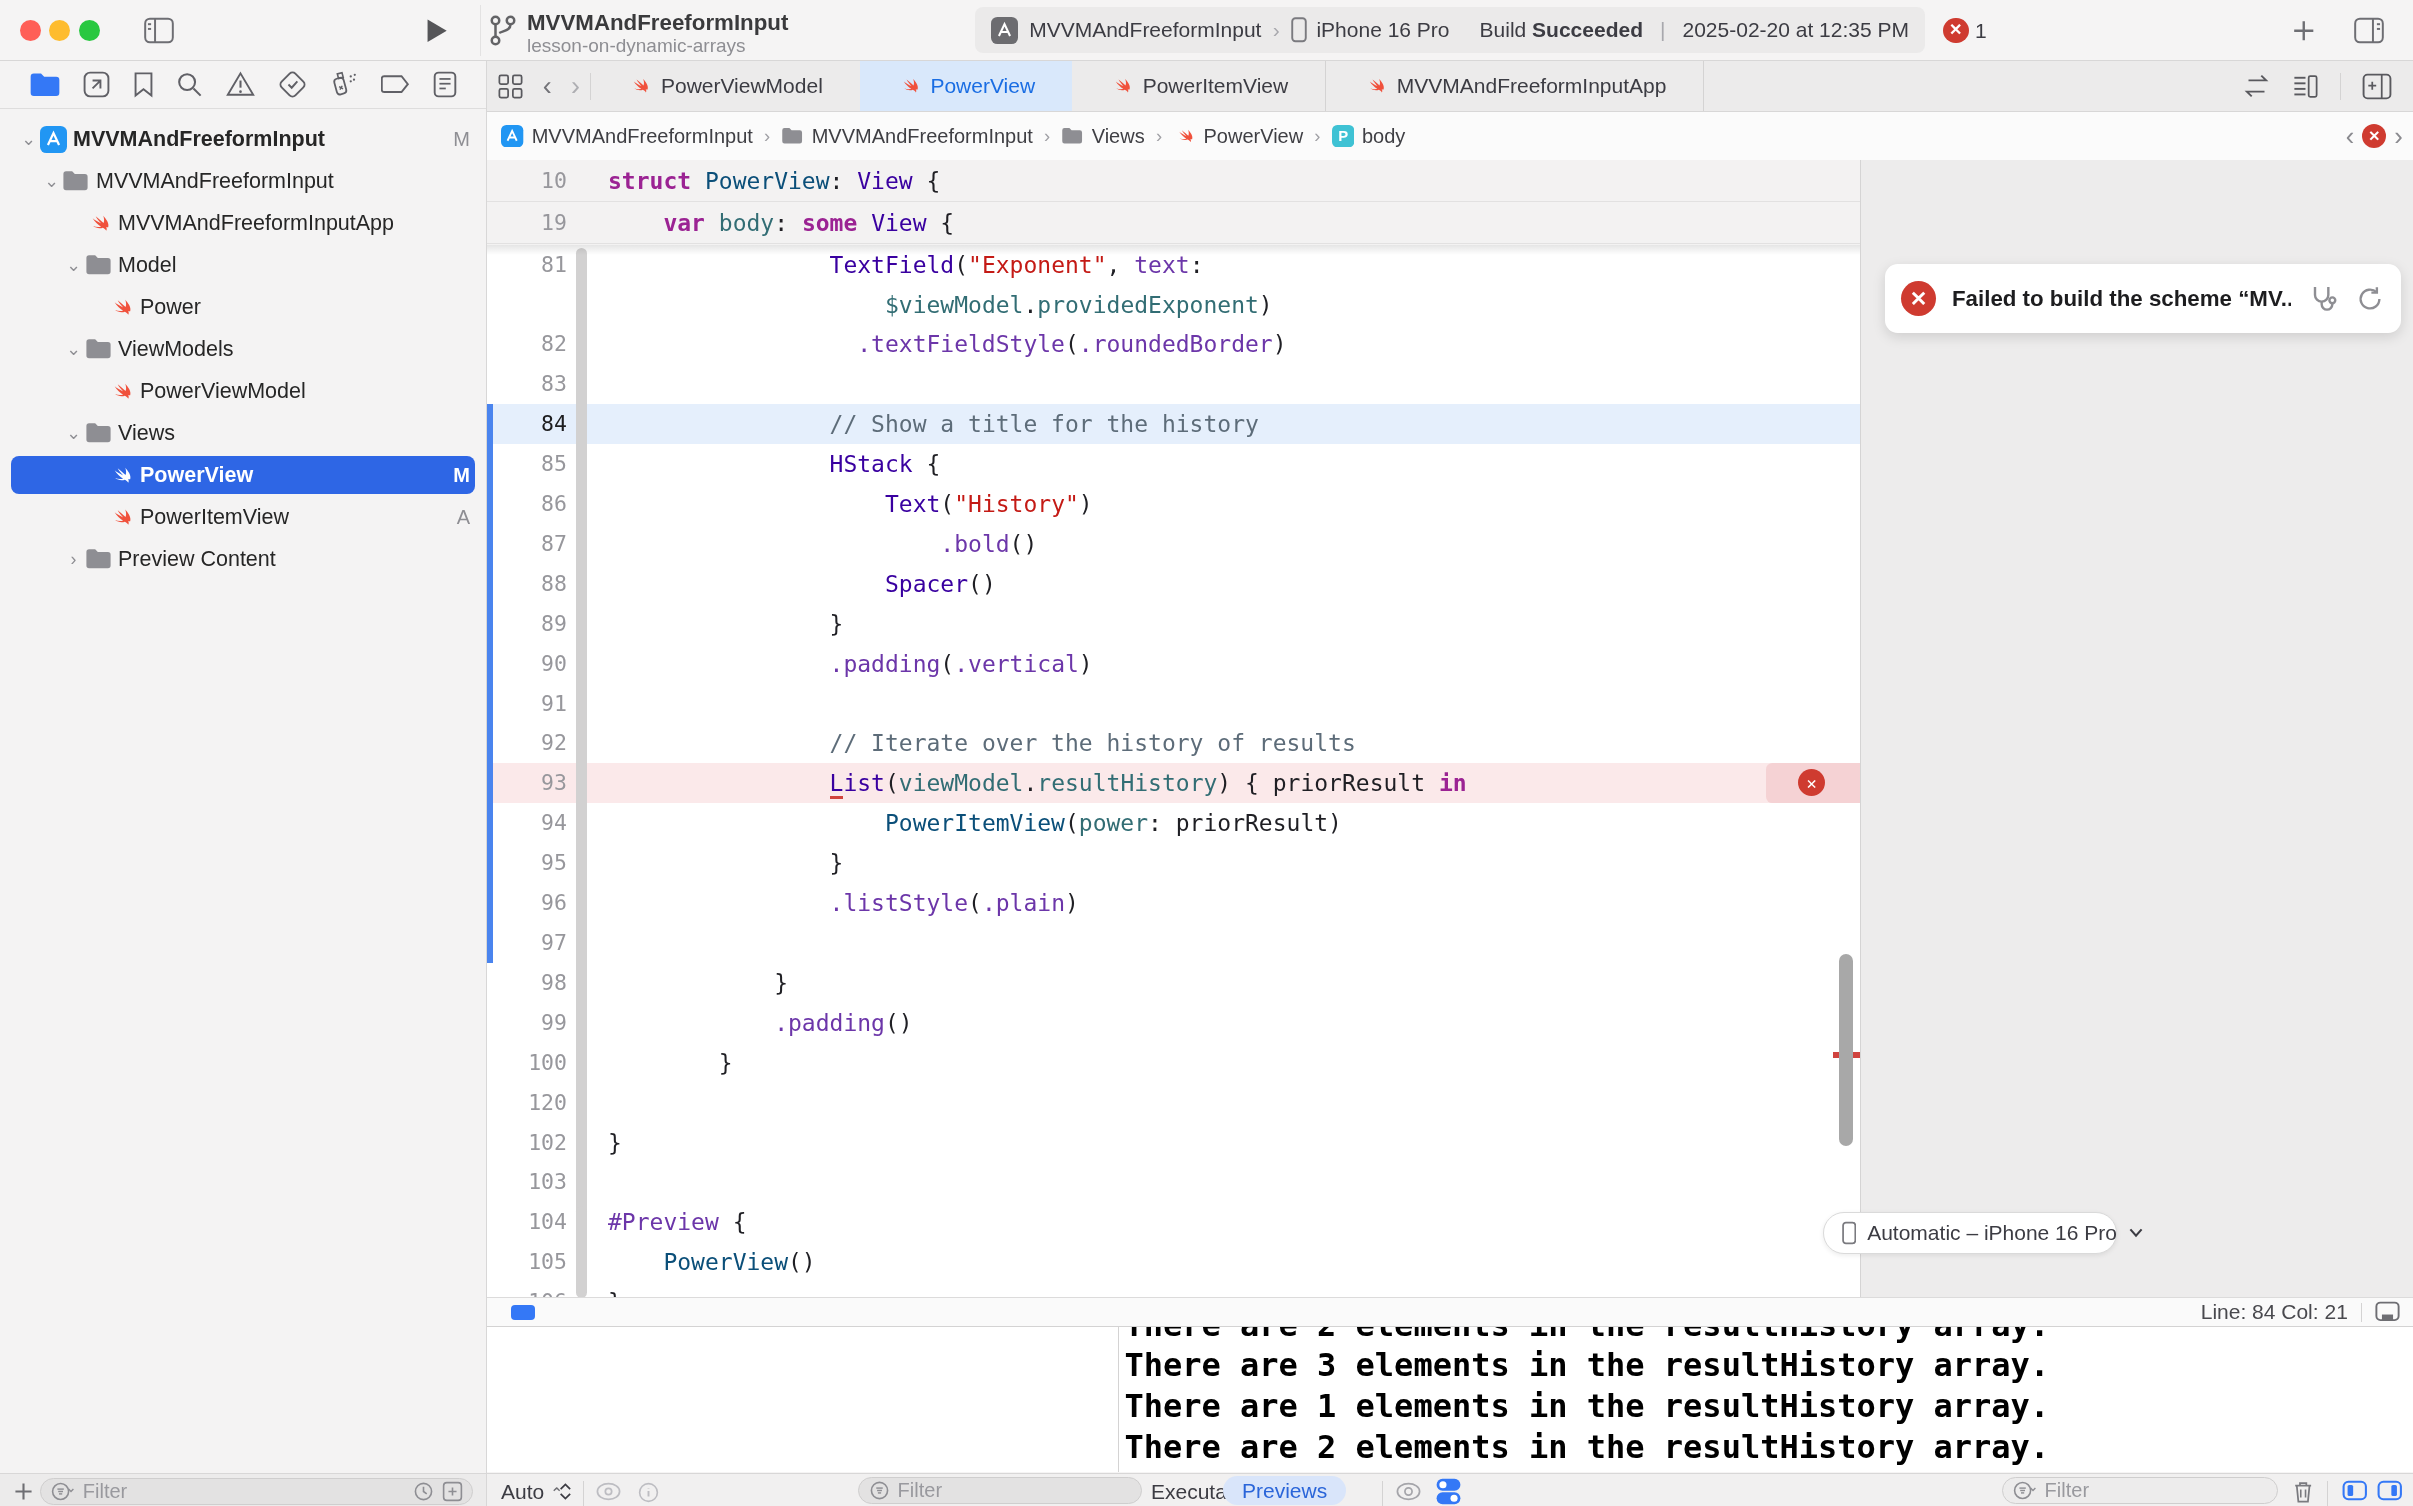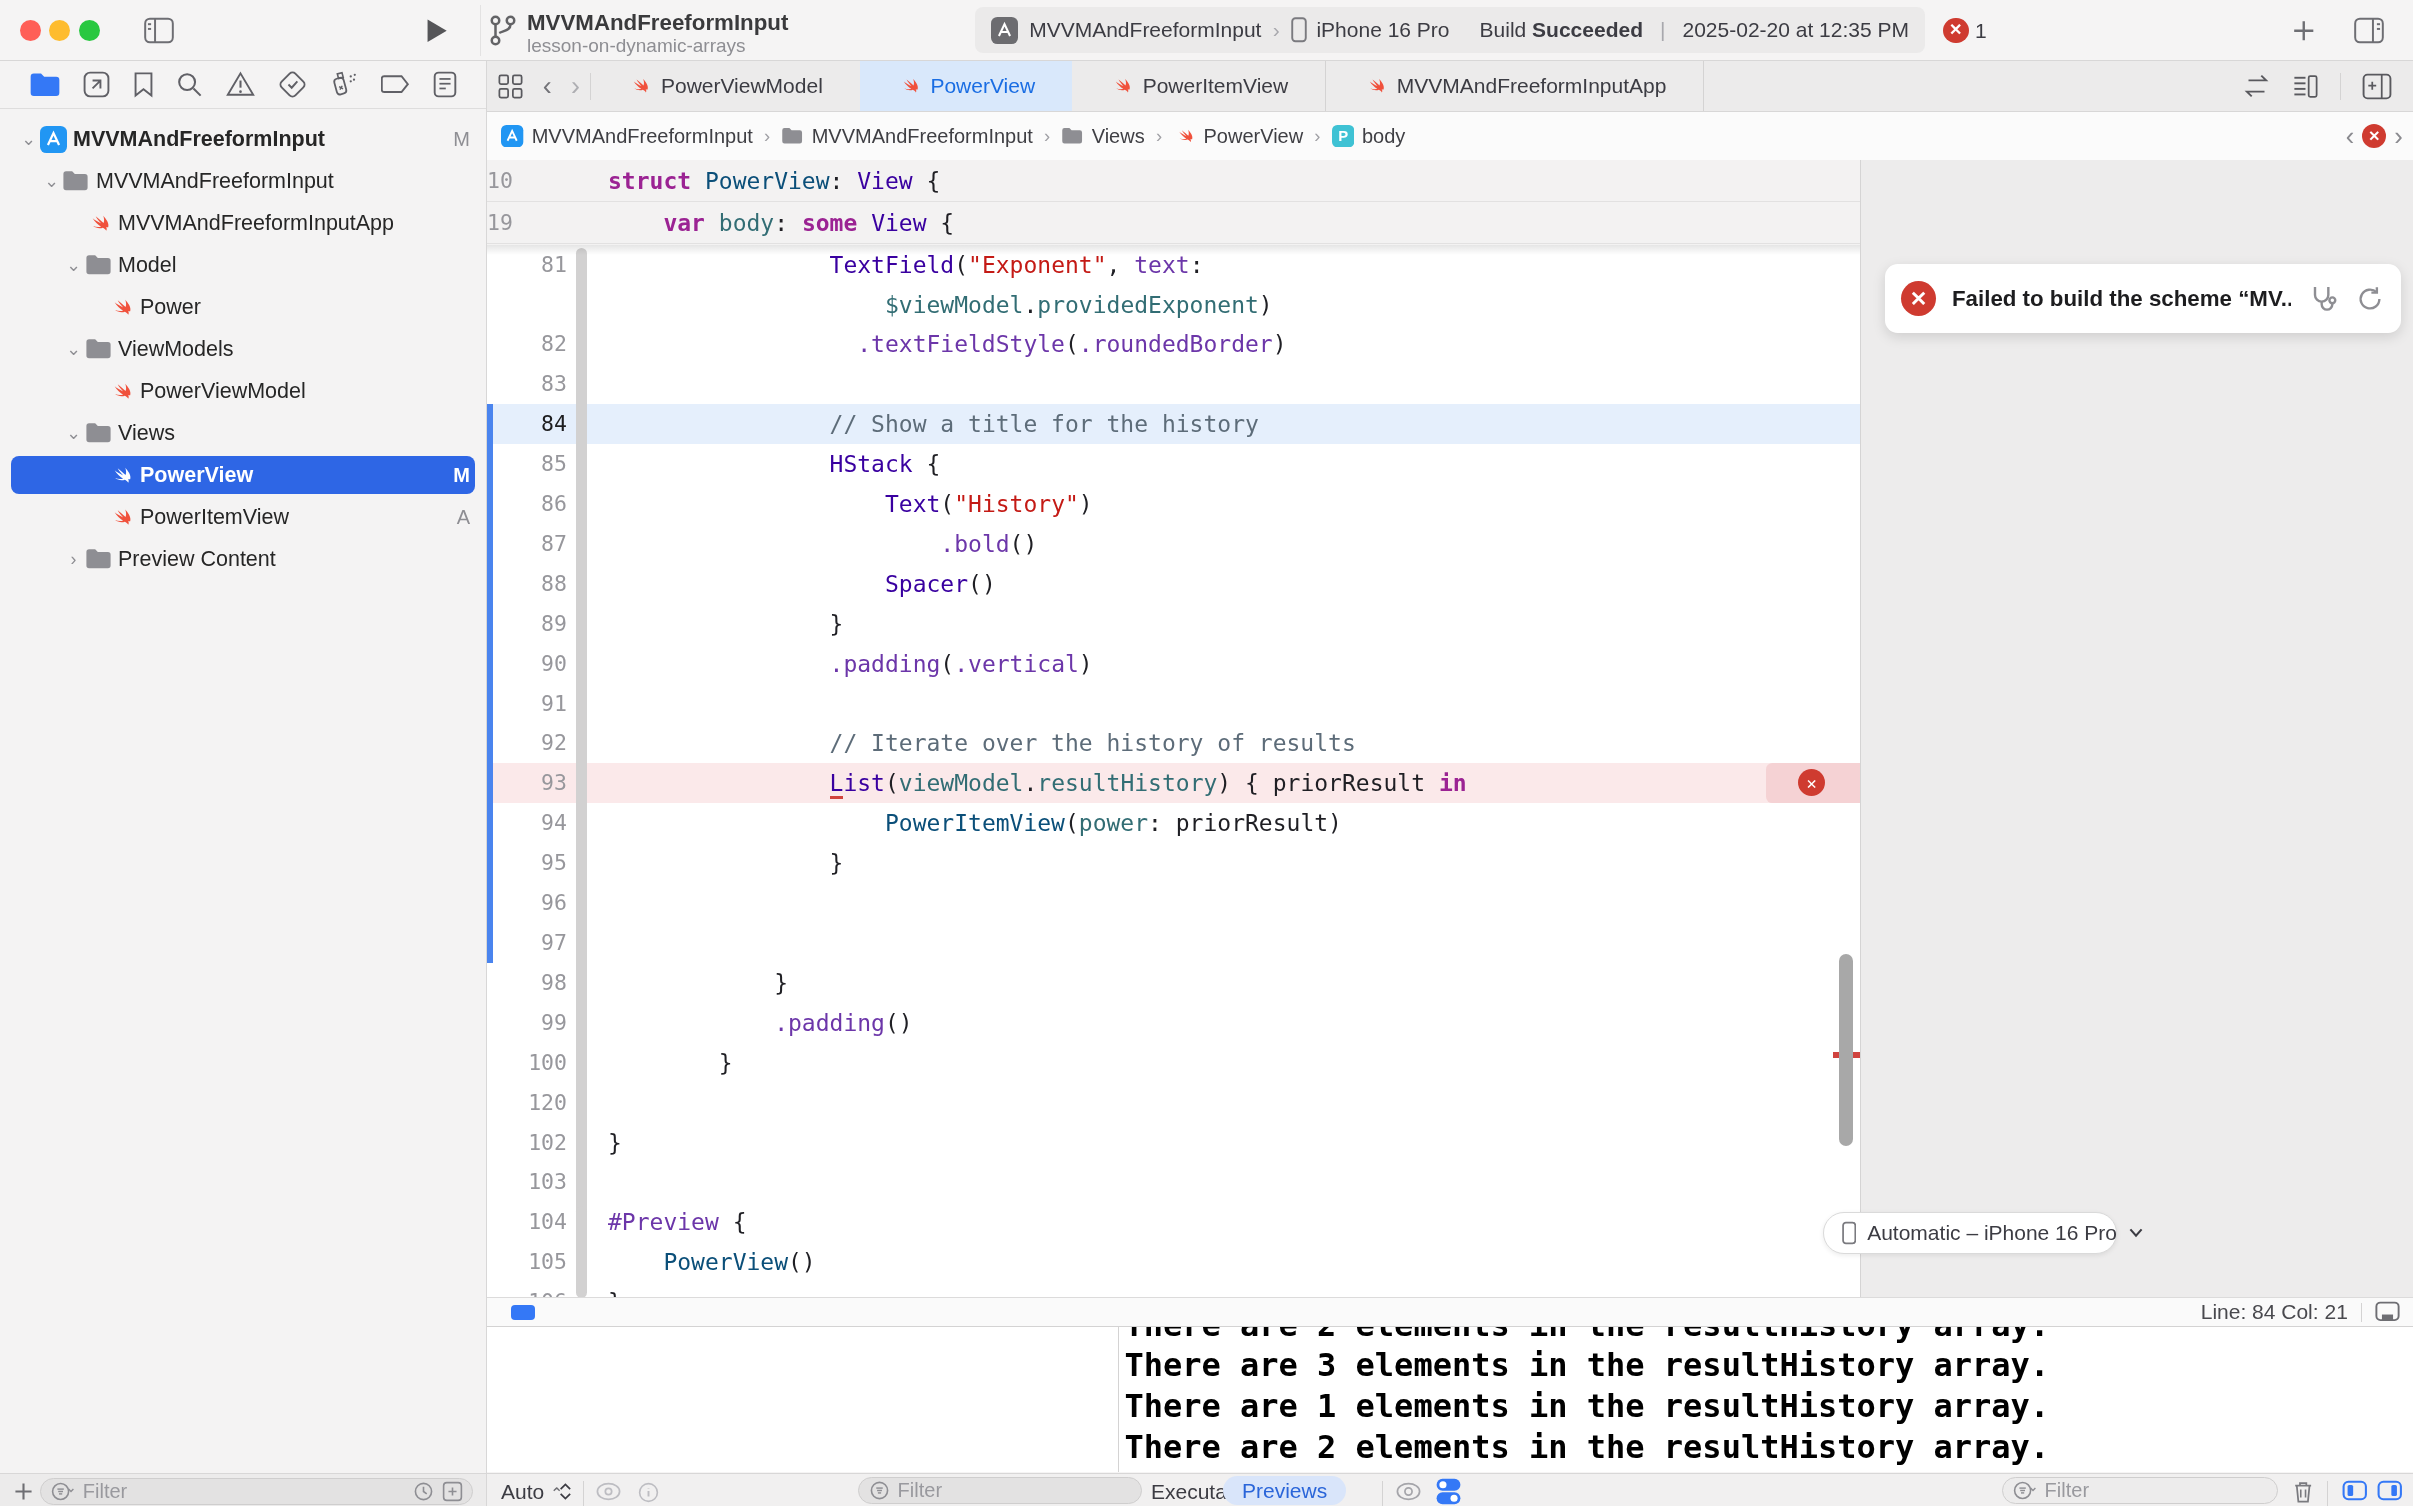--- a/index.html
+++ b/index.html
@@ -68,21 +68,21 @@
   .tk-type{color:#3900A0}
   .tk-ptype{color:#0B4F79}
   .tk-prop{color:#326D74}
   .tk-fn{color:#6C36A9}
   .tk-str{color:#C41A15}
   .tk-cmt{color:#5D6C79}
   .tk-pl{color:#1F1F24}
   .ul{border-bottom:3.2px solid #D0433E}
   #sticky{position:absolute;left:0;top:0;width:100%;height:85px;background:#F3F2F2;z-index:6}
   #sticky .srow{position:absolute;left:0;width:100%;height:42px;line-height:42px;white-space:pre}
-  #sticky .srow .ln{position:absolute;left:0;width:80px;color:#97979C;font-size:21.5px}
+  #sticky .srow .ln{position:absolute;left:0;width:80px;text-align:right;color:#97979C;font-size:21.5px}
   #sticky .srow .ct{position:absolute;left:121px}
   #sticky-shadow{position:absolute;left:0;top:85px;width:100%;height:9.6px;background:linear-gradient(rgba(0,0,0,.10),rgba(0,0,0,0));z-index:6}
   #edit-strip{position:absolute;left:0;top:244px;width:5.6px;height:559px;background:#4A84EE;z-index:4}
   .chg-capsule{position:absolute;left:89px;width:11.2px;background:#D2D1D1;border-radius:5.6px;z-index:4}
   #scroll-thumb{position:absolute;left:1352px;top:794px;width:13.6px;height:192px;background:#A8A8A8;border-radius:7.2px;z-index:7}
   #scroll-errtick{position:absolute;left:1346px;top:892px;width:27px;height:5.6px;background:#D0433E;z-index:6}
 
   
   #canvas{left:1860px;top:160px;width:554px;height:1137px;background:#EDECEC;border-left:0.8px solid #D5D4D4}
   #error-card{position:absolute;left:24px;top:104px;width:516px;height:69px;background:#fff;border-radius:12.8px;box-shadow:0 4px 12.8px rgba(0,0,0,.13);display:flex;align-items:center;padding:0 16px;gap:16px}
@@ -493,21 +493,21 @@
       <div class="code-row" style="top: 324px;"><span class="ln">86</span><span class="ct"><span class="tk-pl">                    </span><span class="tk-type">Text</span><span class="tk-pl">(</span><span class="tk-str">"History"</span><span class="tk-pl">)</span></span></div>
       <div class="code-row" style="top: 364px;"><span class="ln">87</span><span class="ct"><span class="tk-pl">                        </span><span class="tk-fn">.bold</span><span class="tk-pl">()</span></span></div>
       <div class="code-row" style="top: 404px;"><span class="ln">88</span><span class="ct"><span class="tk-pl">                    </span><span class="tk-type">Spacer</span><span class="tk-pl">()</span></span></div>
       <div class="code-row" style="top: 444px;"><span class="ln">89</span><span class="ct"><span class="tk-pl">                </span><span class="tk-pl">}</span></span></div>
       <div class="code-row" style="top: 484px;"><span class="ln">90</span><span class="ct"><span class="tk-pl">                </span><span class="tk-fn">.padding</span><span class="tk-pl">(</span><span class="tk-fn">.vertical</span><span class="tk-pl">)</span></span></div>
       <div class="code-row" style="top: 524px;"><span class="ln">91</span><span class="ct"></span></div>
       <div class="code-row" style="top: 563px;"><span class="ln">92</span><span class="ct"><span class="tk-pl">                </span><span class="tk-cmt">// Iterate over the history of results</span></span></div>
       <div class="code-row row-err" style="top: 603px;"><span class="ln">93</span><span class="ct"><span class="tk-pl">                </span><span class="tk-type ul">L</span><span class="tk-type">ist</span><span class="tk-pl">(</span><span class="tk-prop">viewModel</span><span class="tk-pl">.</span><span class="tk-prop">resultHistory</span><span class="tk-pl">) { priorResult </span><span class="tk-kw">in</span></span><span class="err-chip"></span><span class="err-dot">✕</span></div>
       <div class="code-row" style="top: 643px;"><span class="ln">94</span><span class="ct"><span class="tk-pl">                    </span><span class="tk-ptype">PowerItemView</span><span class="tk-pl">(</span><span class="tk-prop">power</span><span class="tk-pl">: priorResult)</span></span></div>
       <div class="code-row" style="top: 683px;"><span class="ln">95</span><span class="ct"><span class="tk-pl">                </span><span class="tk-pl">}</span></span></div>
-      <div class="code-row" style="top: 723px;"><span class="ln">96</span></div>
+      <div class="code-row" style="top: 723px;"><span class="ln">96</span><span class="ct"><span class="tk-pl">                </span><span class="tk-fn">.listStyle</span><span class="tk-pl">(</span><span class="tk-fn">.plain</span><span class="tk-pl">)</span></span></div>
       <div class="code-row" style="top: 763px;"><span class="ln">97</span><span class="ct"></span></div>
       <div class="code-row" style="top: 803px;"><span class="ln">98</span><span class="ct"><span class="tk-pl">            </span><span class="tk-pl">}</span></span></div>
       <div class="code-row" style="top: 843px;"><span class="ln">99</span><span class="ct"><span class="tk-pl">            </span><span class="tk-fn">.padding</span><span class="tk-pl">()</span></span></div>
       <div class="code-row" style="top: 883px;"><span class="ln">100</span><span class="ct"><span class="tk-pl">        </span><span class="tk-pl">}</span></span></div>
       <div class="code-row" style="top: 923px;"><span class="ln">120</span><span class="ct"></span></div>
       <div class="code-row" style="top: 963px;"><span class="ln">102</span><span class="ct"><span class="tk-pl">}</span></span></div>
       <div class="code-row" style="top: 1002px;"><span class="ln">103</span><span class="ct"></span></div>
       <div class="code-row" style="top: 1042px;"><span class="ln">104</span><span class="ct"><span class="tk-fn">#Preview</span><span class="tk-pl"> {</span></span></div>
       <div class="code-row" style="top: 1082px;"><span class="ln">105</span><span class="ct"><span class="tk-pl">    </span><span class="tk-ptype">PowerView</span><span class="tk-pl">()</span></span></div>
       <div class="code-row" style="top: 1122px;"><span class="ln">106</span><span class="ct"><span class="tk-pl">}</span></span></div>

